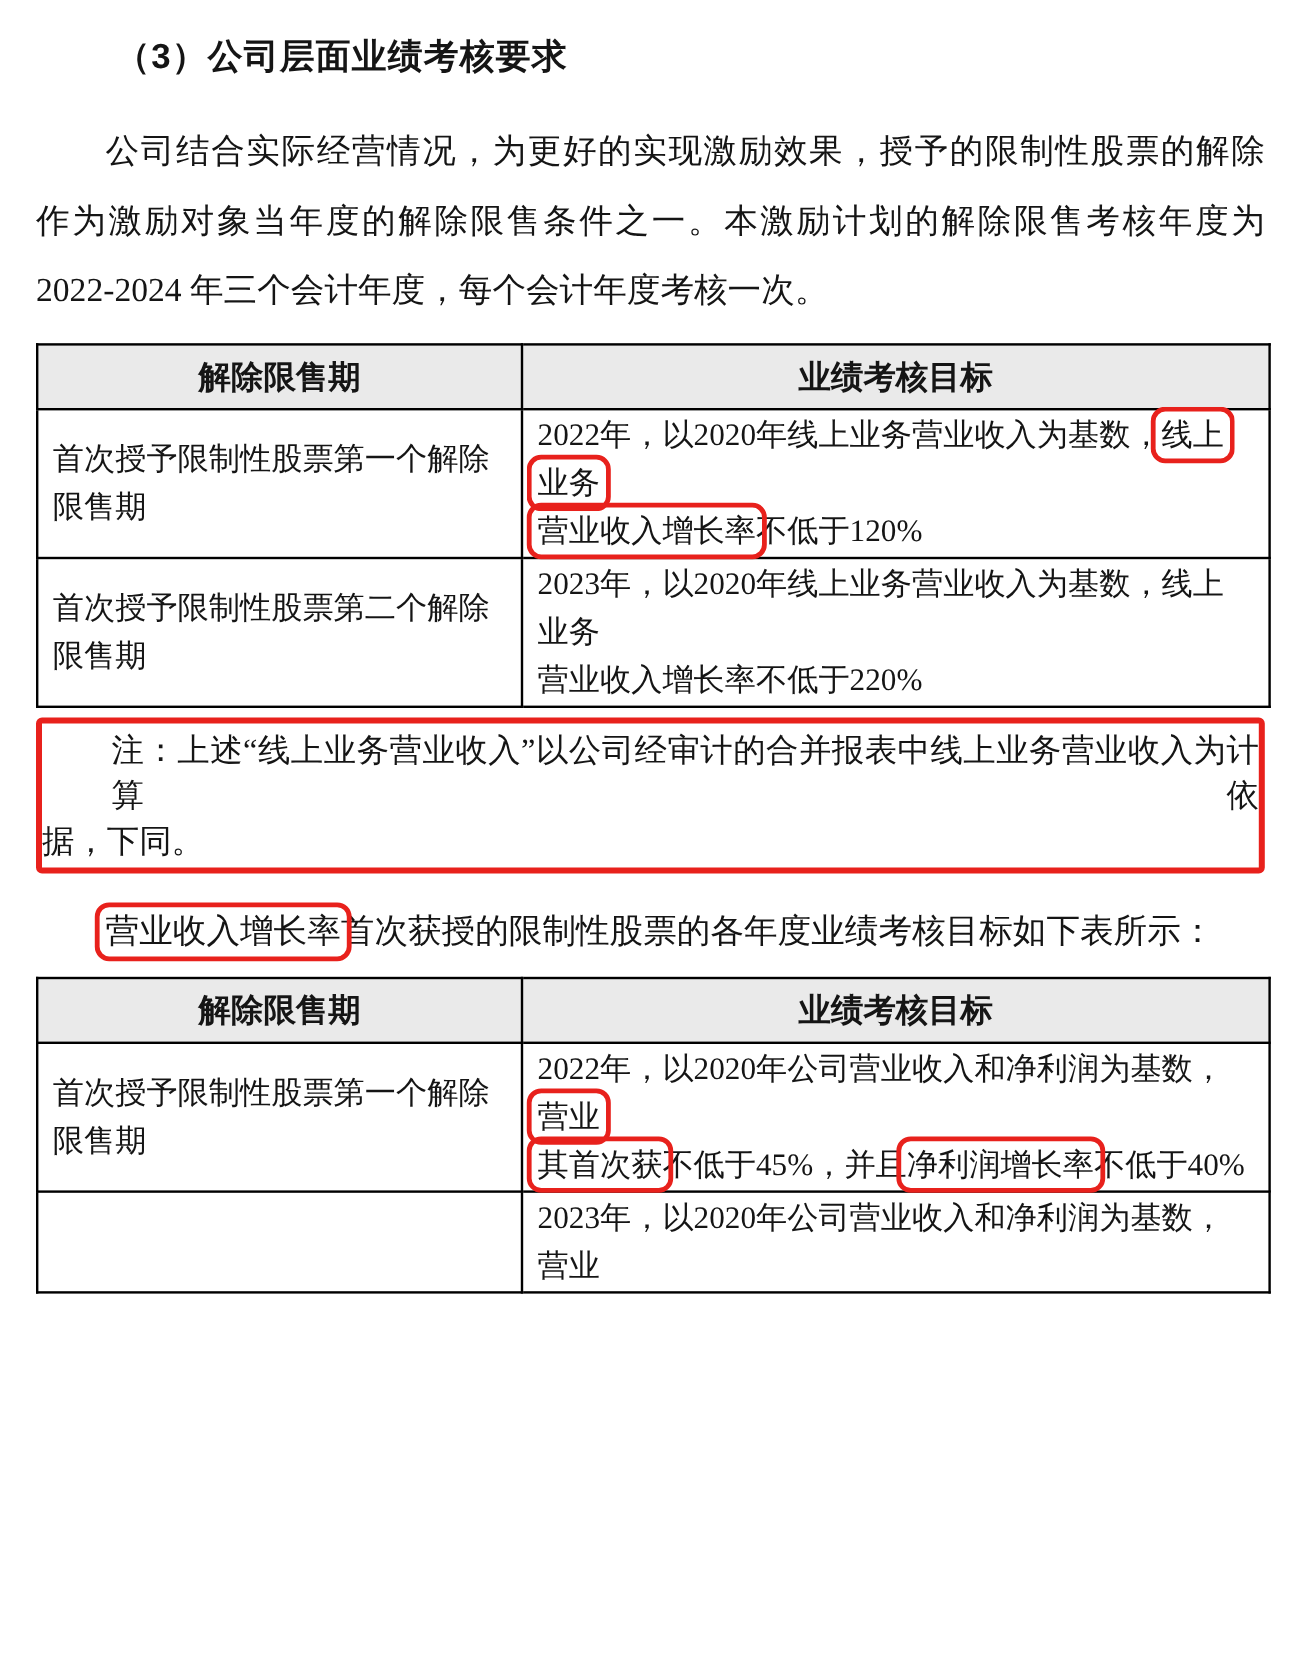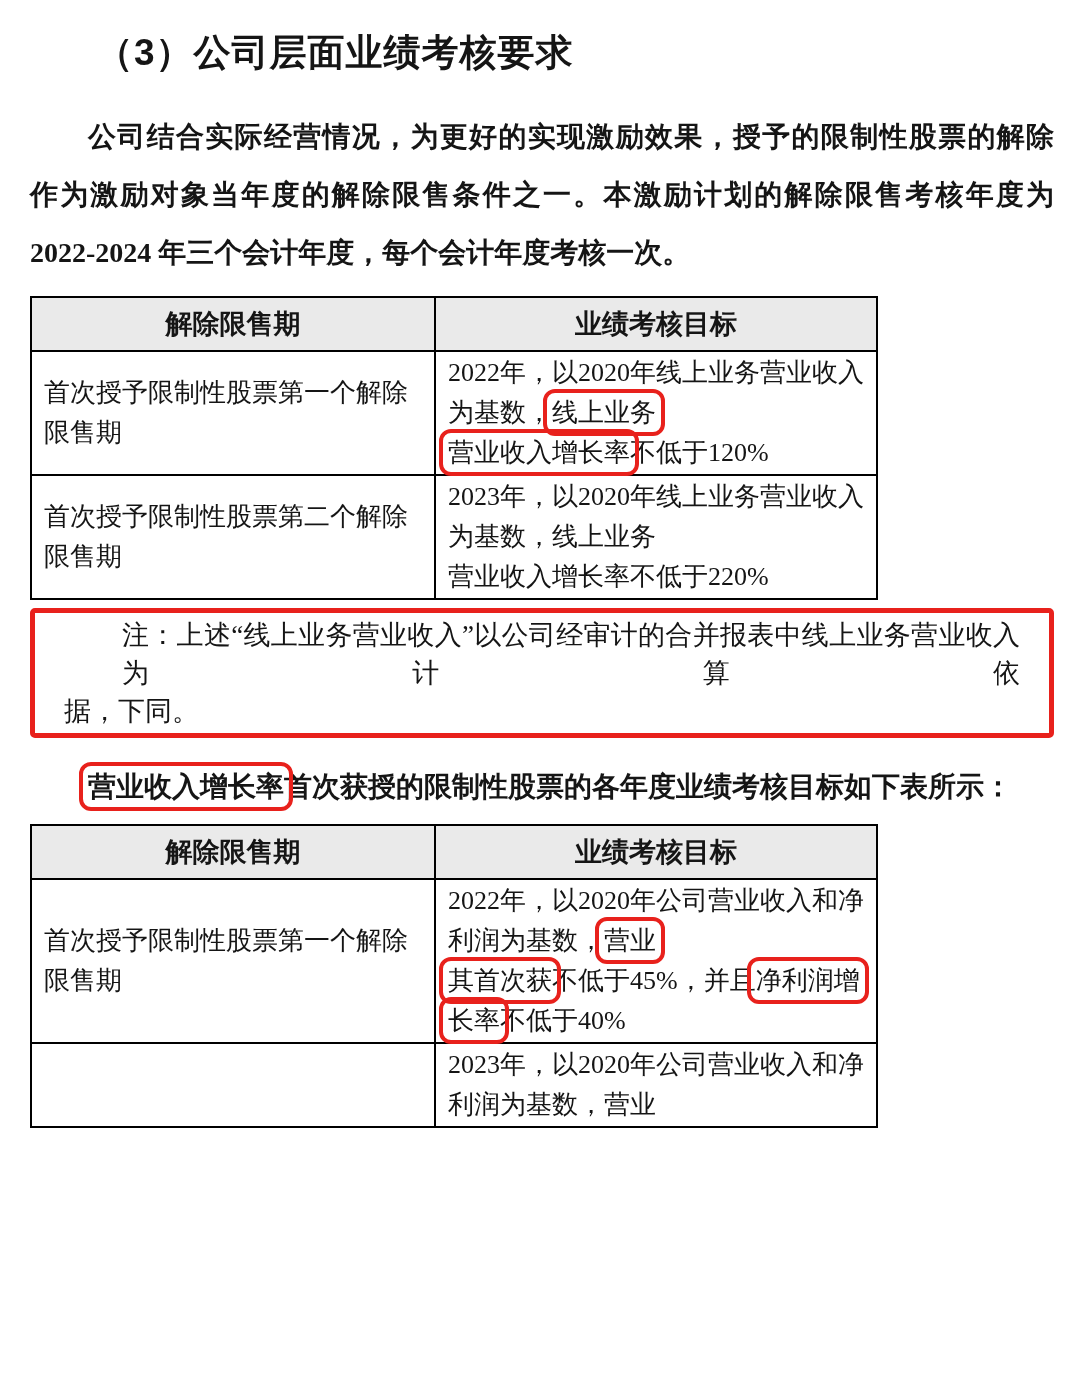--- a/index.html
+++ b/index.html
@@ -9,49 +9,49 @@
   }
   html,body{margin:0;padding:0;background:#ffffff;}
   .page{
     width:1080px;height:1379px;box-sizing:border-box;
     padding:22px 26px 8px 30px;
     font-family:"Liberation Serif","DejaVu Serif",serif;
     color:var(--ink);
     overflow:hidden;
   }
   .title{
-    font-size:37px;font-weight:bold;
+    font-size:29px;font-weight:bold;
     margin:6px 0 0 66px;
     font-family:"Liberation Sans","DejaVu Sans",sans-serif;
     letter-spacing:1px;
   }
-  .para{font-size:28px;font-weight:bold;}
+  .para{font-size:28px;}
   .para .line{line-height:58px;height:58px;}
   .p1{margin-top:30px;}
   .p2{margin-top:6px;}
   .p3{margin-top:20px;}
   .justify{text-align:justify;text-align-last:justify;text-justify:inter-ideograph;}
   .indent{padding-left:58px;}
   .hl{outline:4px solid var(--red);outline-offset:5px;border-radius:3px;}
   .tbl{
-    border-collapse:collapse;width:848px;margin-top:14px;table-layout:fixed;
+    border-collapse:collapse;width:1029px;margin-top:14px;table-layout:fixed;
   }
   .tbl th{
     border:2px solid #000;background:var(--hdr);
     height:50px;font-size:27px;font-weight:bold;text-align:center;
     font-family:"Liberation Sans","DejaVu Sans",sans-serif;
   }
   .tbl td{
     border:2px solid #000;padding:1px 12px;vertical-align:middle;font-size:26px;
   }
   .tbl td .line{line-height:40px;}
   .col-period{width:400px;}
   .note{
     border:5px solid var(--red);border-radius:5px;
-    margin-top:8px;padding:3px 29px;font-size:27px;
+    margin-top:8px;padding:3px 0;font-size:27px;
   }
   .note .line{line-height:38px;}
   .tbl2{margin-top:8px;}
 </style>
 </head>
 <body>
 
 <div class="page">
 
   <div class="title">（3）公司层面业绩考核要求</div>

